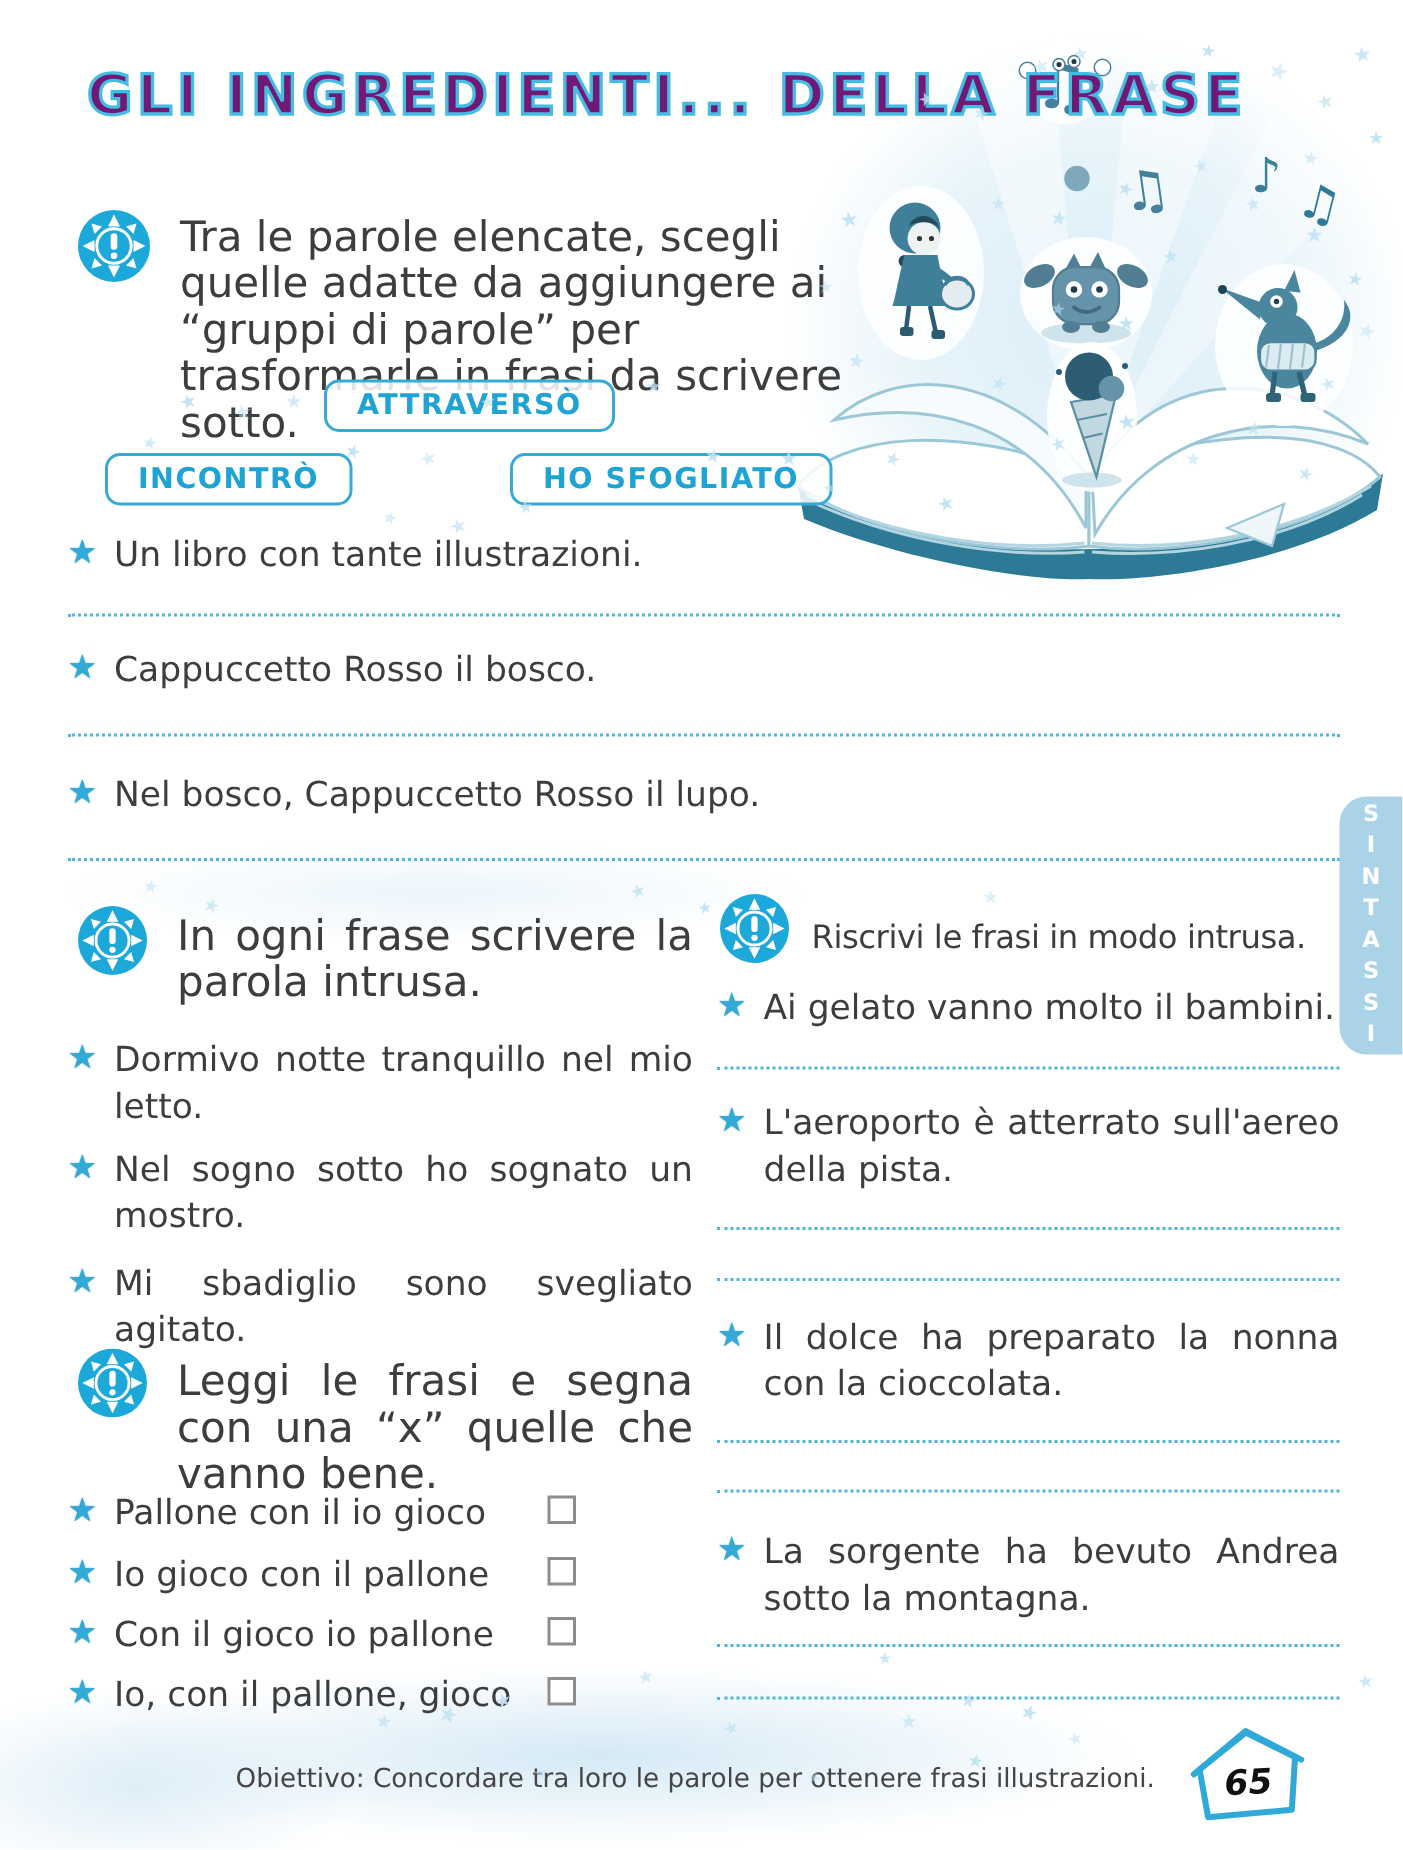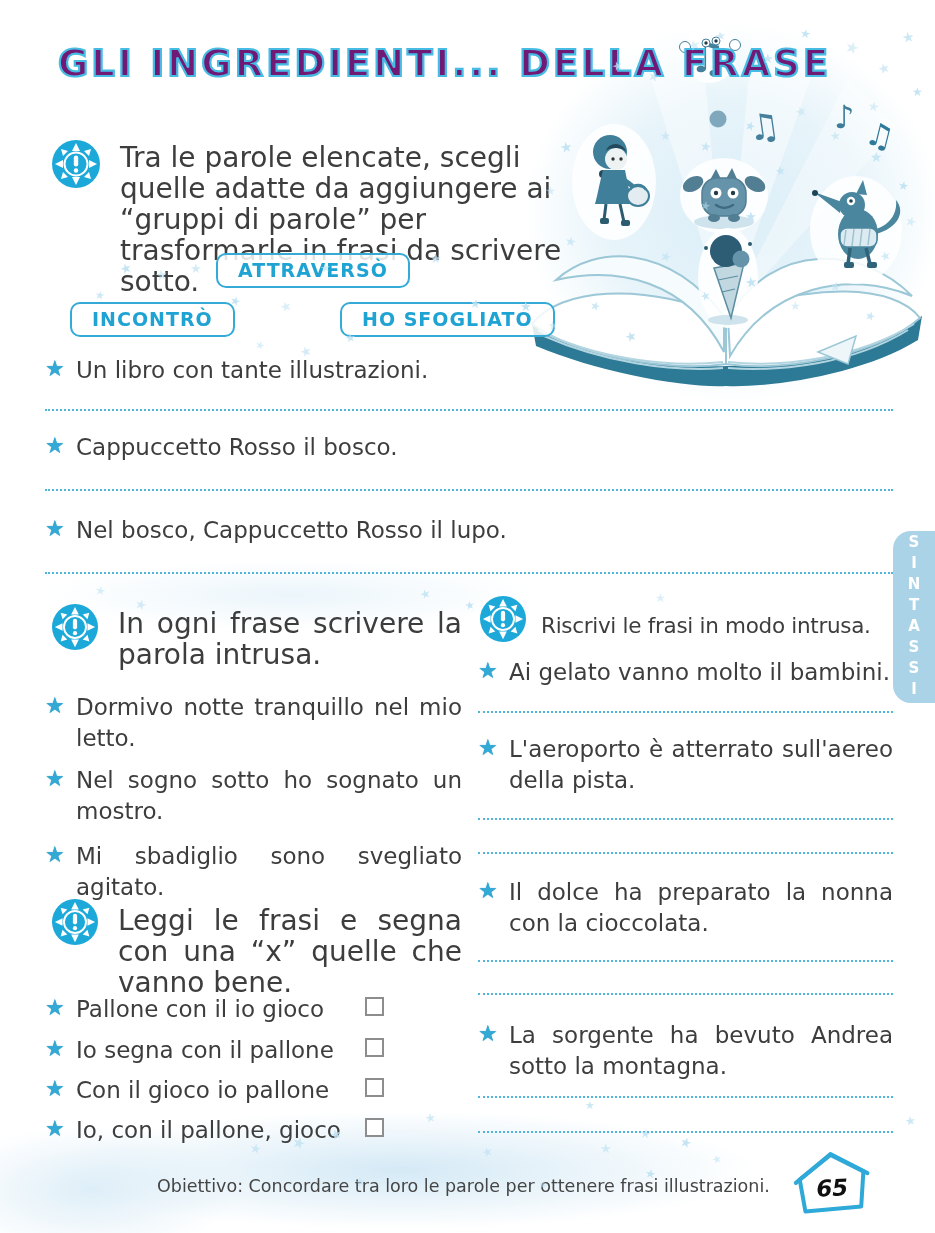--- a/index.html
+++ b/index.html
@@ -272,21 +272,21 @@
   </svg>
   <div class="instr just" style="left:118px; top:905px; width:344px;">Leggi le frasi e segna con una “x” quelle che vanno bene.</div>
 
   <div class="item" style="left:45px; top:994px; width:420px;">
     <span class="bullet">★</span>
     <div class="txt">Pallone con il io gioco</div>
     <div class="chk" style="left:320px;"></div>
   </div>
   <div class="item" style="left:45px; top:1035px; width:420px;">
     <span class="bullet">★</span>
-    <div class="txt">Io segna con il pallone</div>
+    <div class="txt">Io gioco con il pallone</div>
     <div class="chk" style="left:320px;"></div>
   </div>
   <div class="item" style="left:45px; top:1075px; width:420px;">
     <span class="bullet">★</span>
     <div class="txt">Con il gioco io pallone</div>
     <div class="chk" style="left:320px;"></div>
   </div>
   <div class="item" style="left:45px; top:1115px; width:420px;">
     <span class="bullet">★</span>
     <div class="txt">Io, con il pallone, gioco</div>

